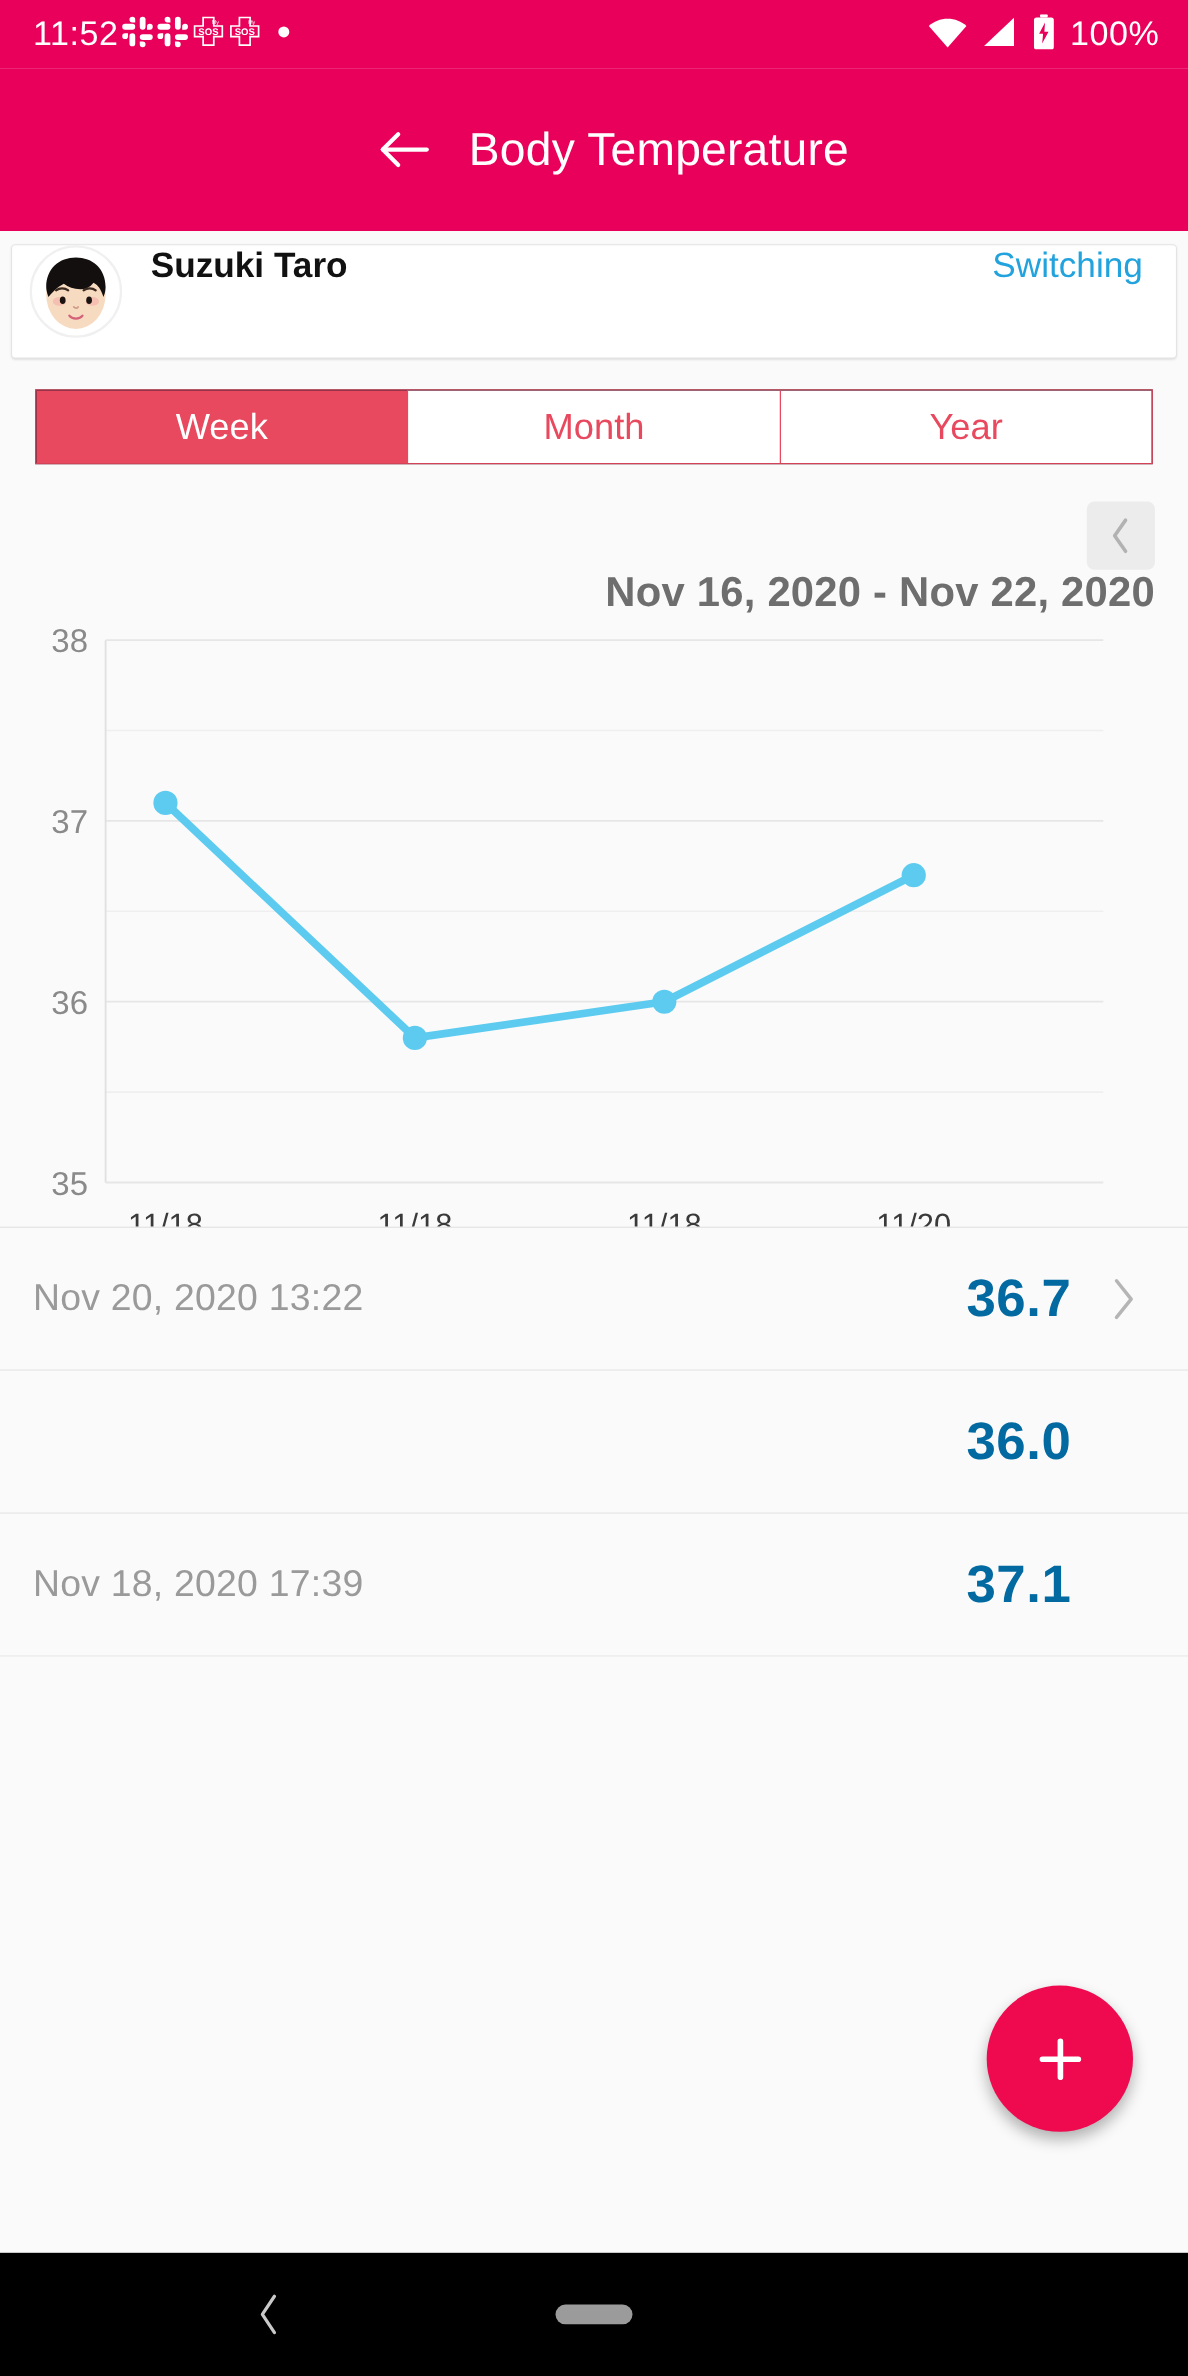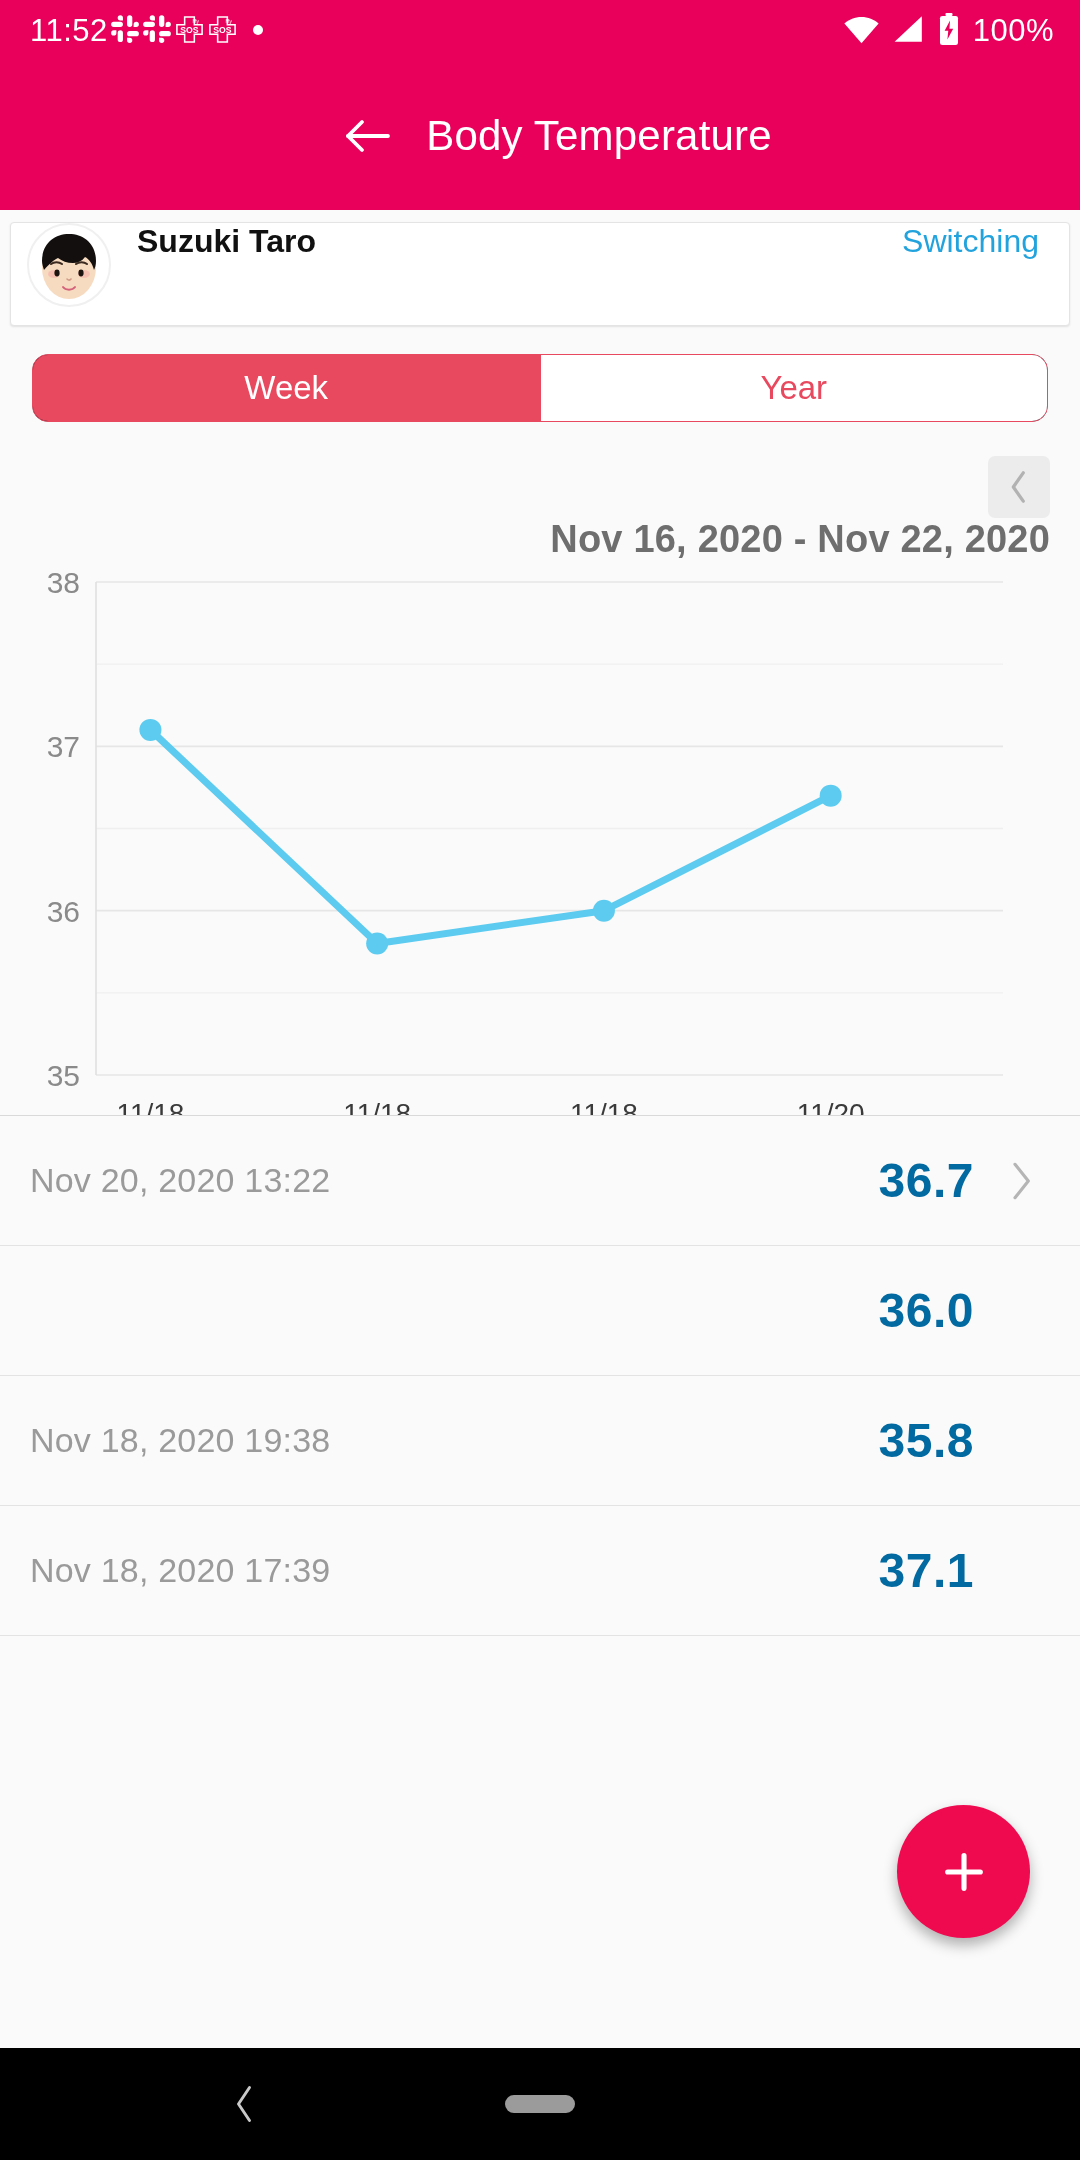--- a/index.html
+++ b/index.html
@@ -61,21 +61,21 @@
     margin-left:auto;
     font-size:32px; font-weight:normal; color:#22a3dd;
   }
 
   
   #segmented{
     margin:28px 32px 0 32px;
     height:68px;
     display:flex;
     border:1.5px solid #e8495e;
-    border-radius:16px;
+    border-radius:0;
     overflow:hidden;
     background:#0f172a;
   }
   .seg{
     flex:1 1 0;
     display:flex; align-items:center; justify-content:center;
     font-size:33px; color:#e8495e; background:#ffffff;
     border-left:1.5px solid #e8495e;
   }
   .seg:first-child{ border-left:none; }
@@ -259,20 +259,21 @@
       <path d="M38 54c1.5 1.5 3 1.5 4 0" stroke="#d09a88" stroke-width="1.6" fill="none" stroke-linecap="round"></path>
       <path d="M34 62c2.5 3.5 9.5 3.5 12 0" stroke="#d4627a" stroke-width="2" fill="none" stroke-linecap="round"></path>
     </svg>
   </div>
   <span id="profile-name">Suzuki Taro</span>
   <span id="switching-link">Switching</span>
 </div>
 
 <div id="segmented">
   <div class="seg active">Week</div>
+  <div class="seg">Month</div>
   <div class="seg">Year</div>
 </div>
 
 <div id="date-nav">
   <div class="nav-btn">
     <svg width="26" height="34" viewBox="0 0 16 24" fill="none" stroke="#b2b2b2" stroke-width="2.3" stroke-linecap="round" stroke-linejoin="round">
       <path d="M11 2 4 12l7 10"></path>
     </svg>
   </div>
   <div id="date-range-label">Nov 16, 2020 - Nov 22, 2020</div>
@@ -331,29 +332,20 @@
     </div>
     <div class="record-row">
       <span class="record-value">36.0</span>
       <span class="record-chevron empty">
         <svg width="24" height="40" viewBox="0 0 14 24" fill="none" stroke="#b5b5b5" stroke-width="1.9" stroke-linecap="round" stroke-linejoin="round">
           <path d="M4 2l8 10-8 10"></path>
         </svg>
       </span>
     </div>
     <div class="record-row">
-      <span class="record-date">Nov 18, 2020 19:38</span>
-      <span class="record-value">35.8</span>
-      <span class="record-chevron empty">
-        <svg width="24" height="40" viewBox="0 0 14 24" fill="none" stroke="#b5b5b5" stroke-width="1.9" stroke-linecap="round" stroke-linejoin="round">
-          <path d="M4 2l8 10-8 10"></path>
-        </svg>
-      </span>
-    </div>
-    <div class="record-row">
       <span class="record-date">Nov 18, 2020 17:39</span>
       <span class="record-value">37.1</span>
       <span class="record-chevron empty">
         <svg width="24" height="40" viewBox="0 0 14 24" fill="none" stroke="#b5b5b5" stroke-width="1.9" stroke-linecap="round" stroke-linejoin="round">
           <path d="M4 2l8 10-8 10"></path>
         </svg>
       </span>
     </div>
   </div>
 <div id="list-bottom-border"></div>

